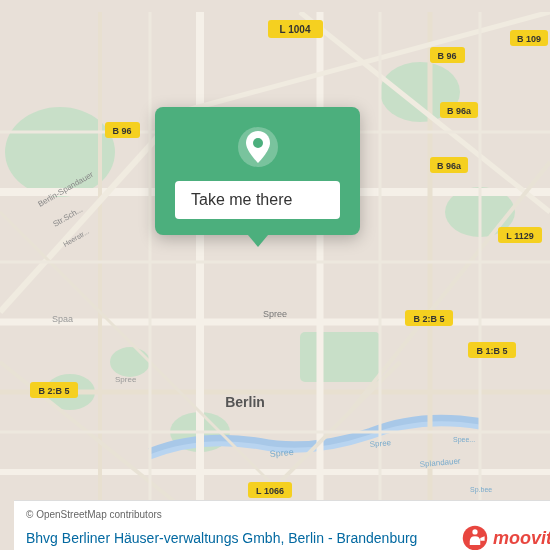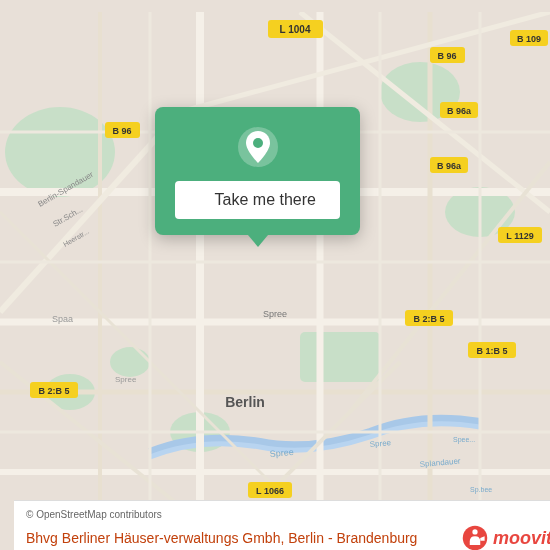--- a/index.html
+++ b/index.html
@@ -57,27 +57,27 @@
     #pin-icon {
       width: 44px;
       height: 44px;
       margin-bottom: 12px;
     }
 
     #take-me-there-btn {
       background: white;
       border: none;
       border-radius: 4px;
-      padding: 10px 24px;
+      padding: 10px 16px;
       font-size: 16px;
       font-weight: 500;
       color: #333;
       cursor: pointer;
       width: 100%;
-      text-align: right;
+      text-align: left;
     }
 
     
     #bottom-bar {
       position: absolute;
       bottom: 0;
       left: 14px;
       width: 550px;
       background: white;
       padding: 8px 12px 10px 12px;
@@ -93,21 +93,21 @@
 
     #location-title-row {
       display: flex;
       align-items: center;
       justify-content: space-between;
     }
 
     #location-title {
       font-size: 14px;
       font-weight: 500;
-      color: #c2410c;
+      color: #0369a1;
       flex: 1;
     }
 
     #moovit-logo {
       display: flex;
       align-items: center;
       gap: 4px;
       flex-shrink: 0;
     }
 

